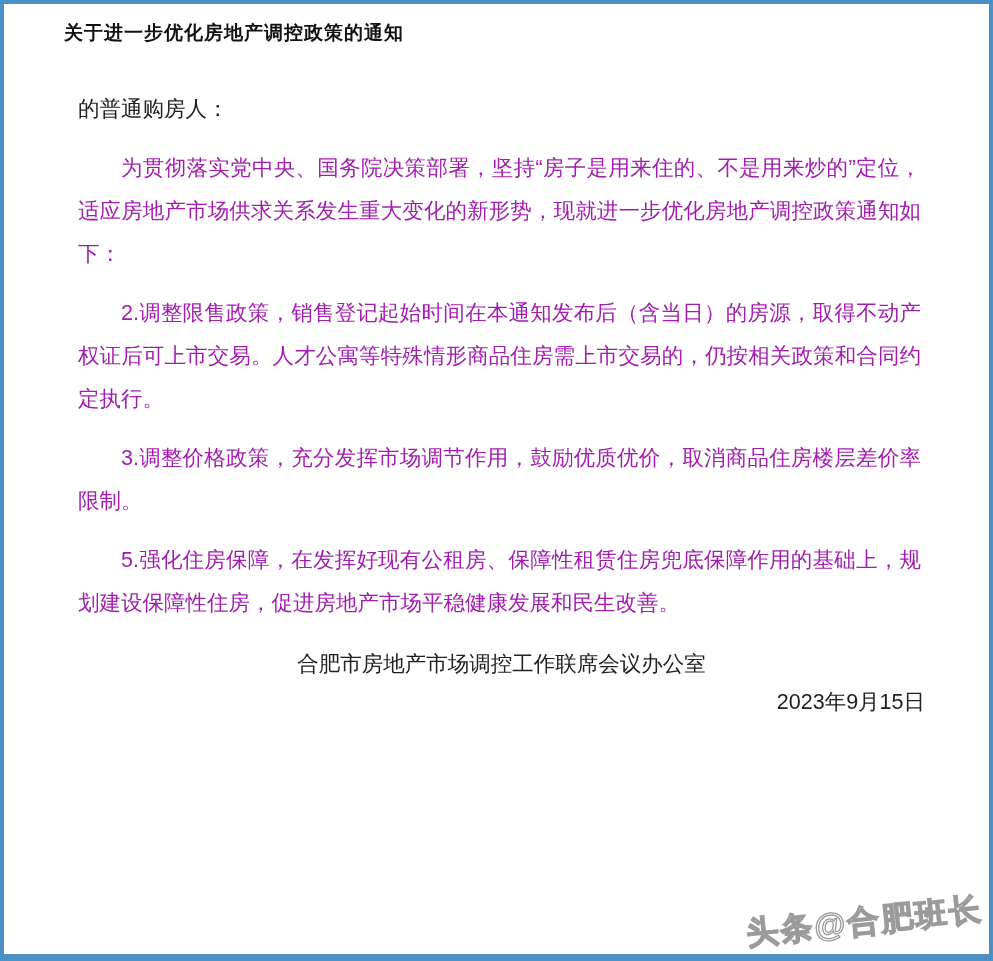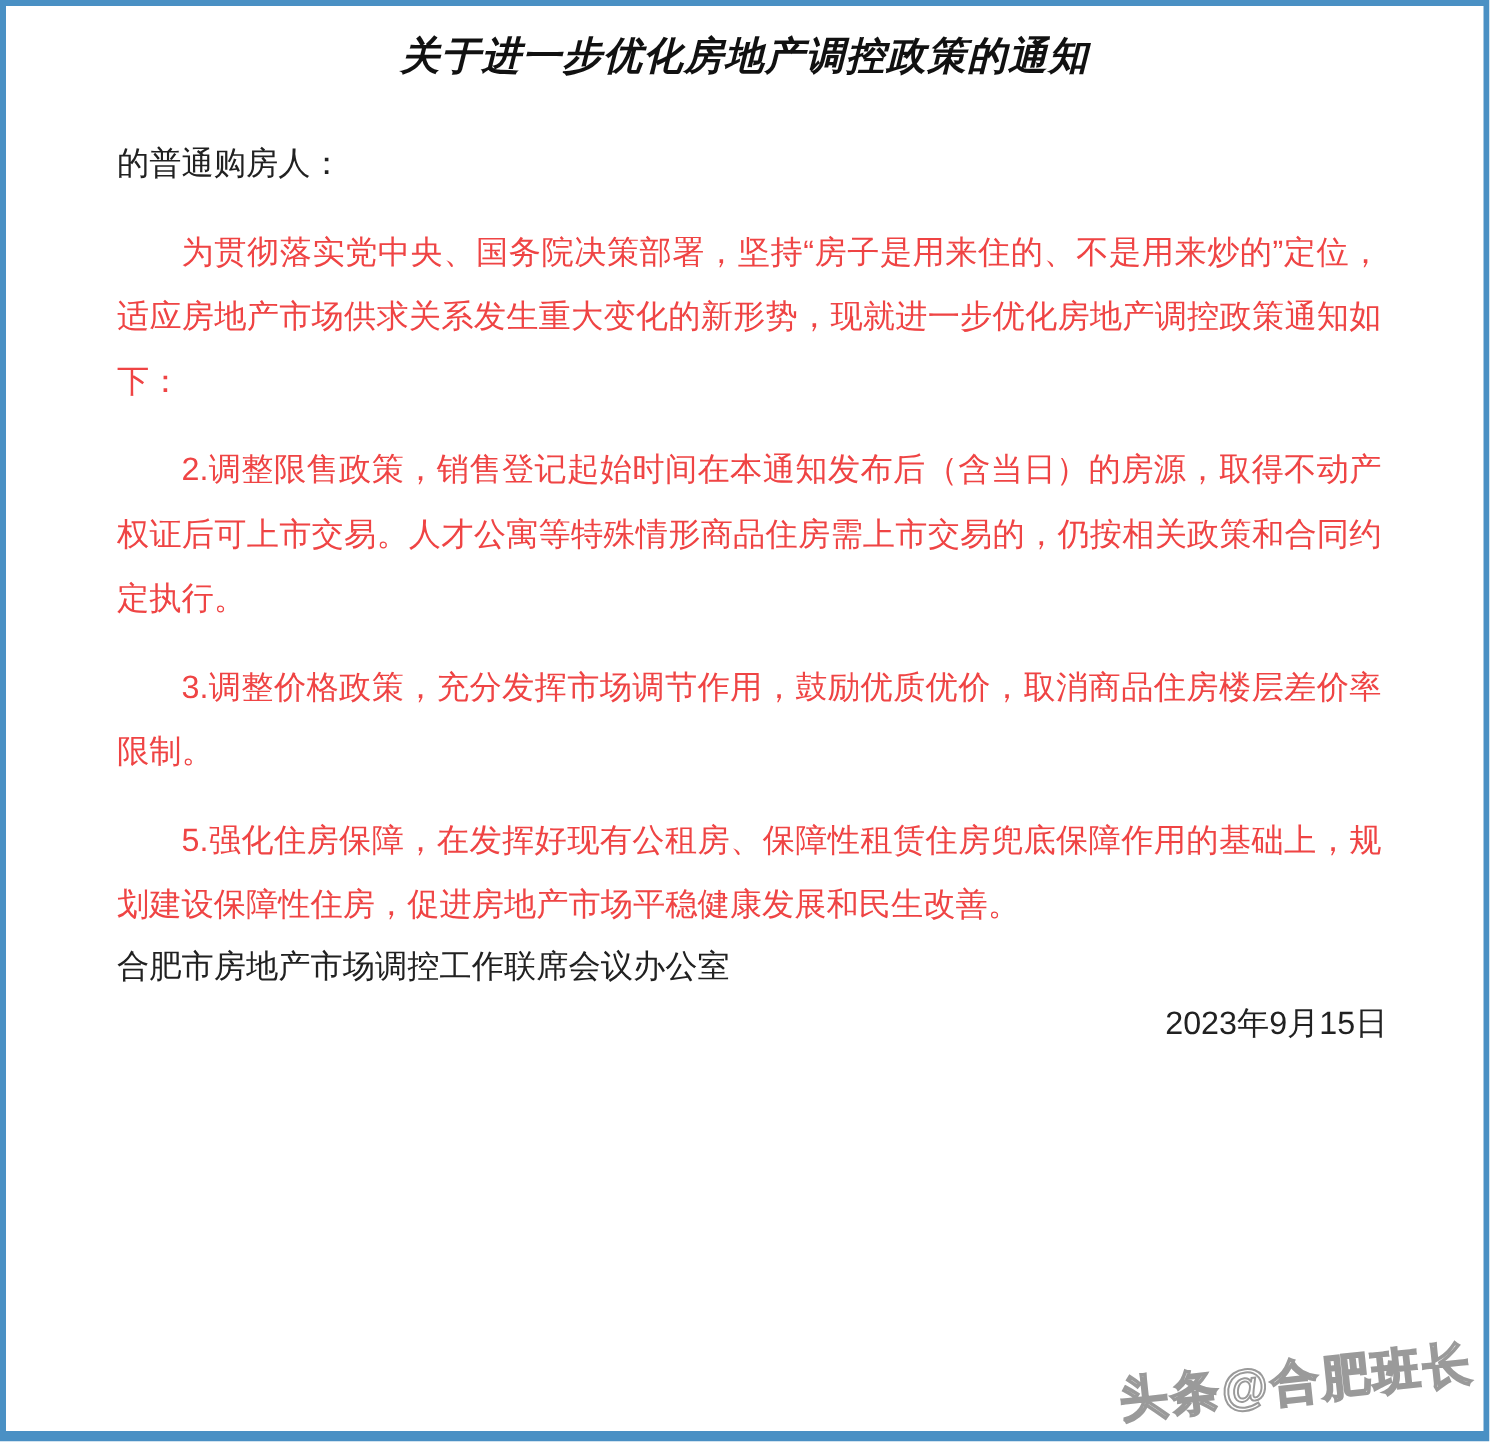--- a/index.html
+++ b/index.html
@@ -14,47 +14,45 @@
     height: 961px;
     box-sizing: border-box;
     background: #ffffff;
     border: 4px solid #4a90c4;
     border-bottom-width: 7px;
     overflow: hidden;
   }
   .title {
     margin: 16px 60px 0 60px;
     height: 30px;
-    text-align: center;
-    font-size: 26px;
+    font-size: 19px;
     font-weight: 700;
     color: #111111;
     letter-spacing: 1px;
-    font-style: italic;
   }
   .salutation {
     margin: 38px 68px 0 74px;
     font-size: 21.5px;
     line-height: 43px;
     color: #212121;
   }
   .para {
     margin: 16px 68px 0 74px;
     font-size: 21.5px;
     line-height: 43px;
-    color: #ef4444;
+    color: #a21caf;
     text-indent: 2em;
     text-align: justify;
   }
   .signature {
-    margin: 0 64px 0 74px;
+    margin: 20px 64px 0 74px;
     font-size: 21.5px;
     line-height: 38px;
     color: #212121;
-    text-align: left;
+    text-align: center;
   }
   .date {
     margin: 0 64px 0 74px;
     font-size: 21.5px;
     line-height: 38px;
     color: #212121;
     text-align: right;
   }
   .watermark {
     position: absolute;

